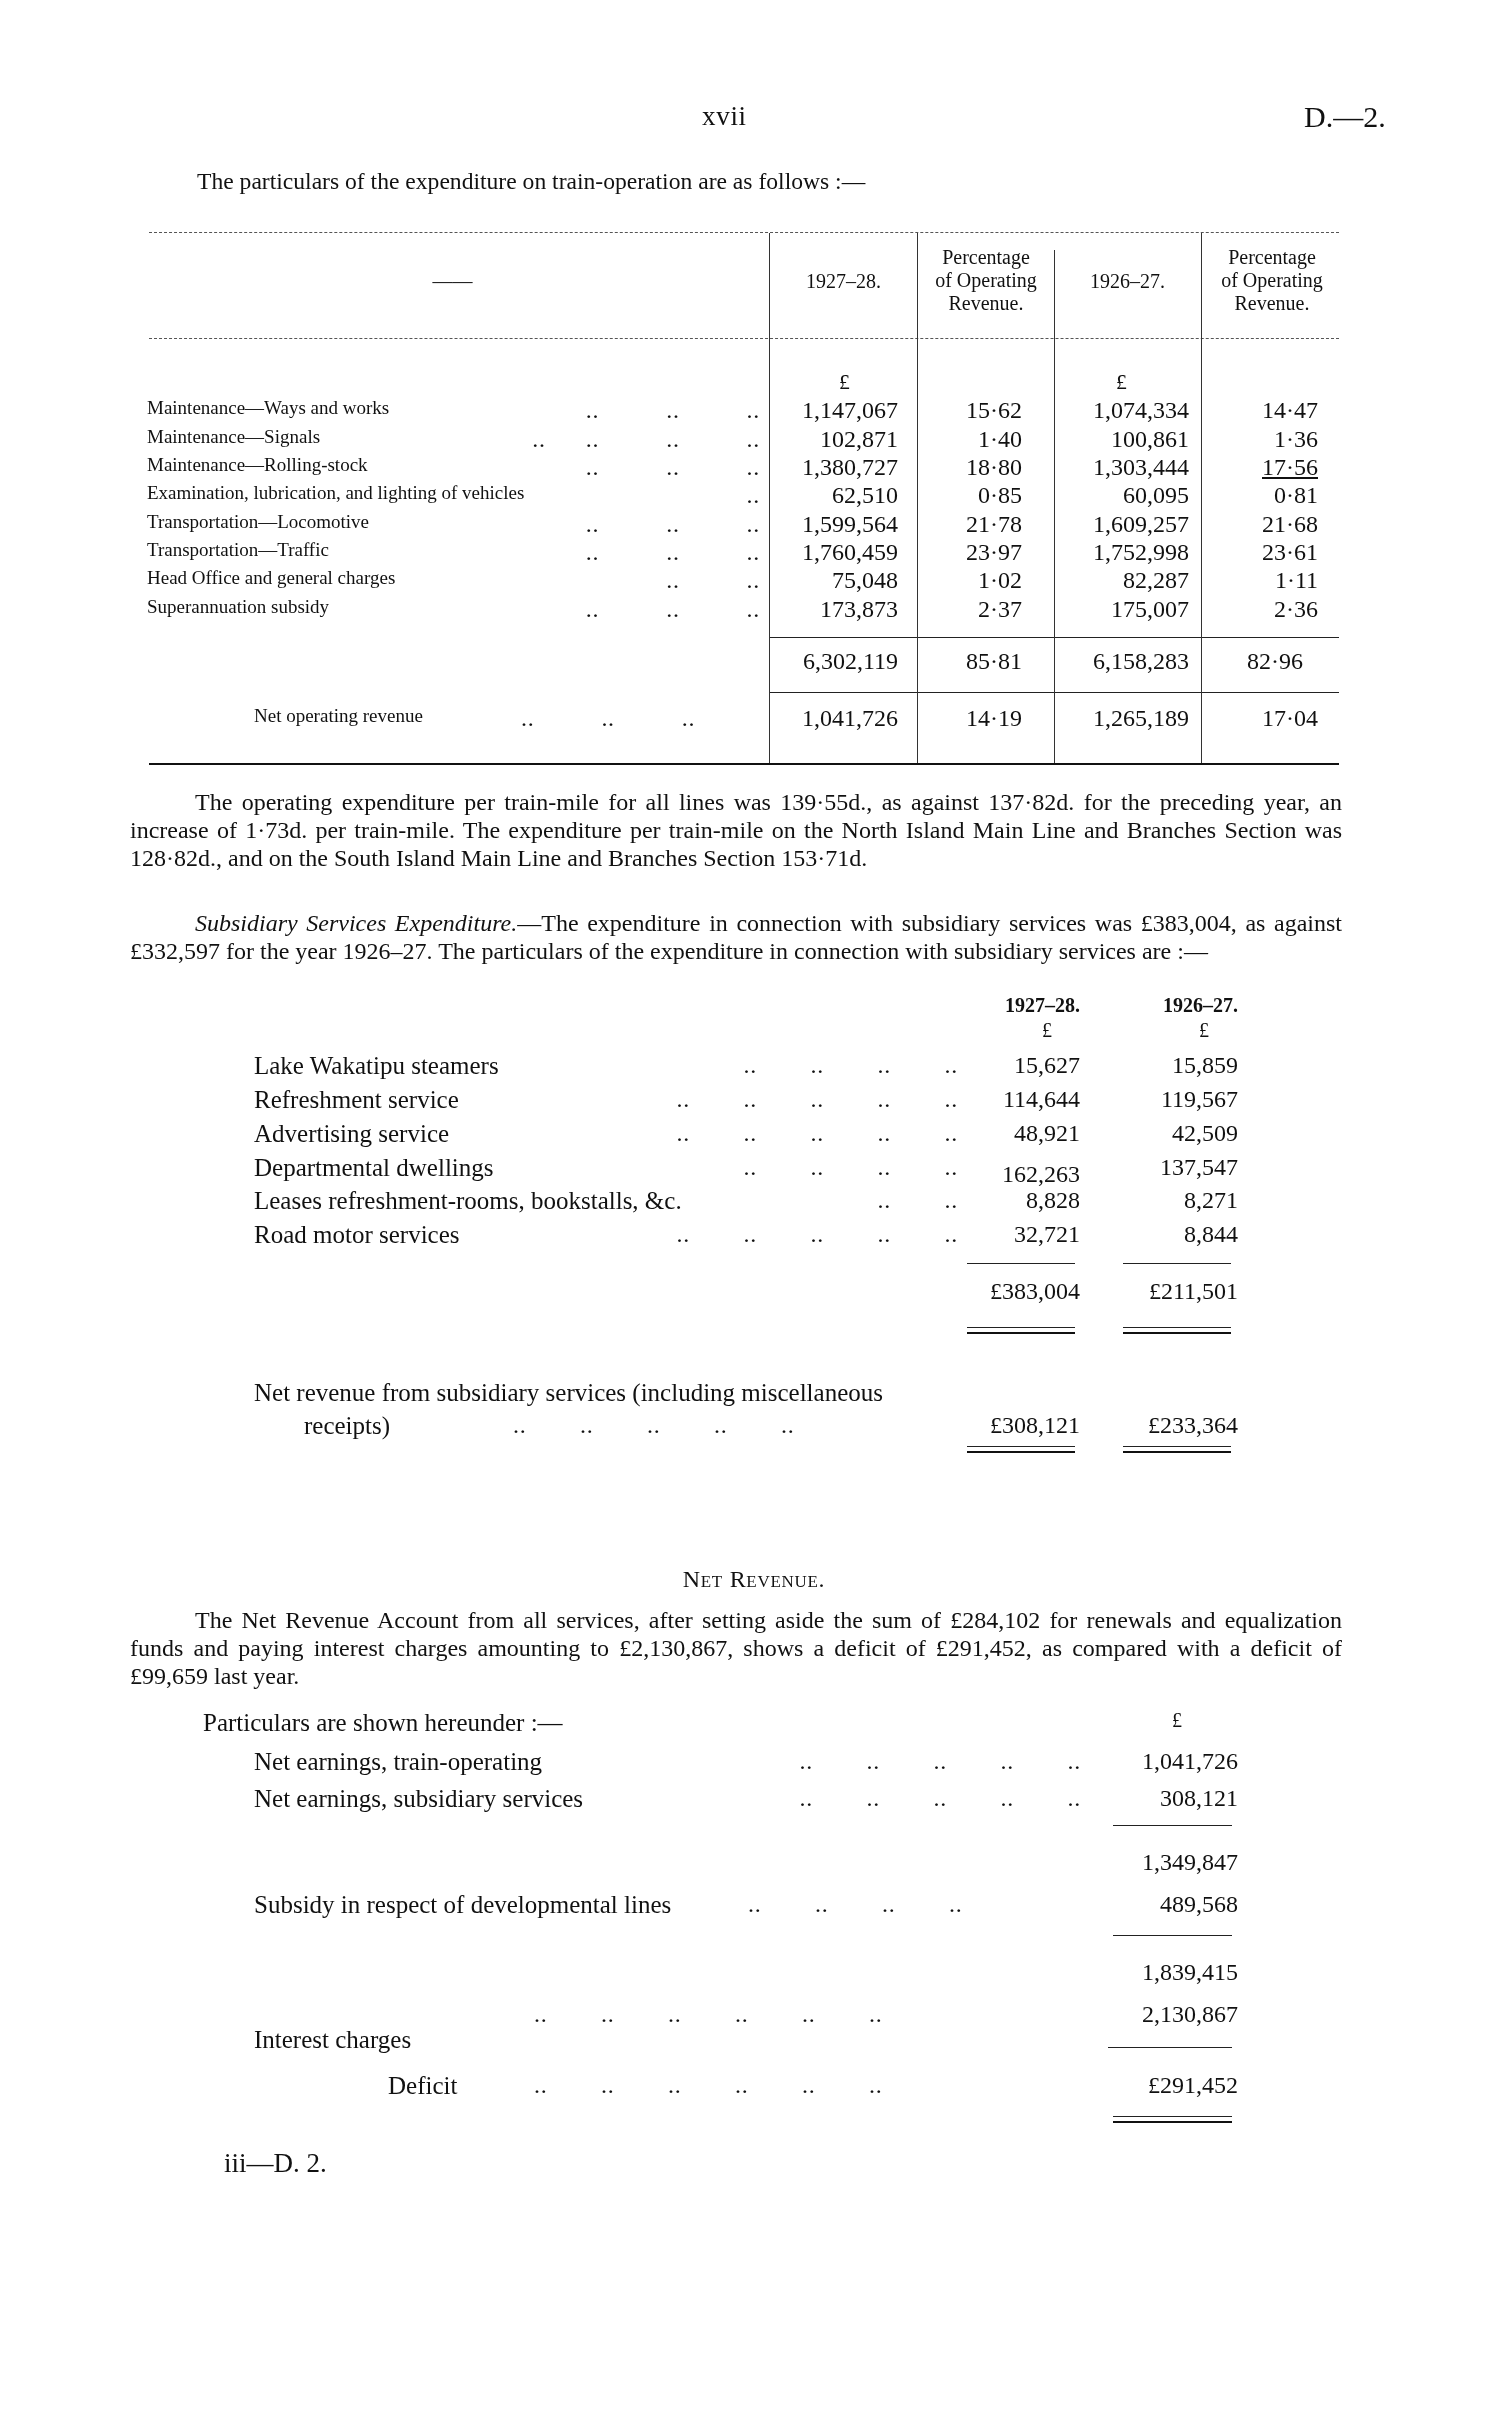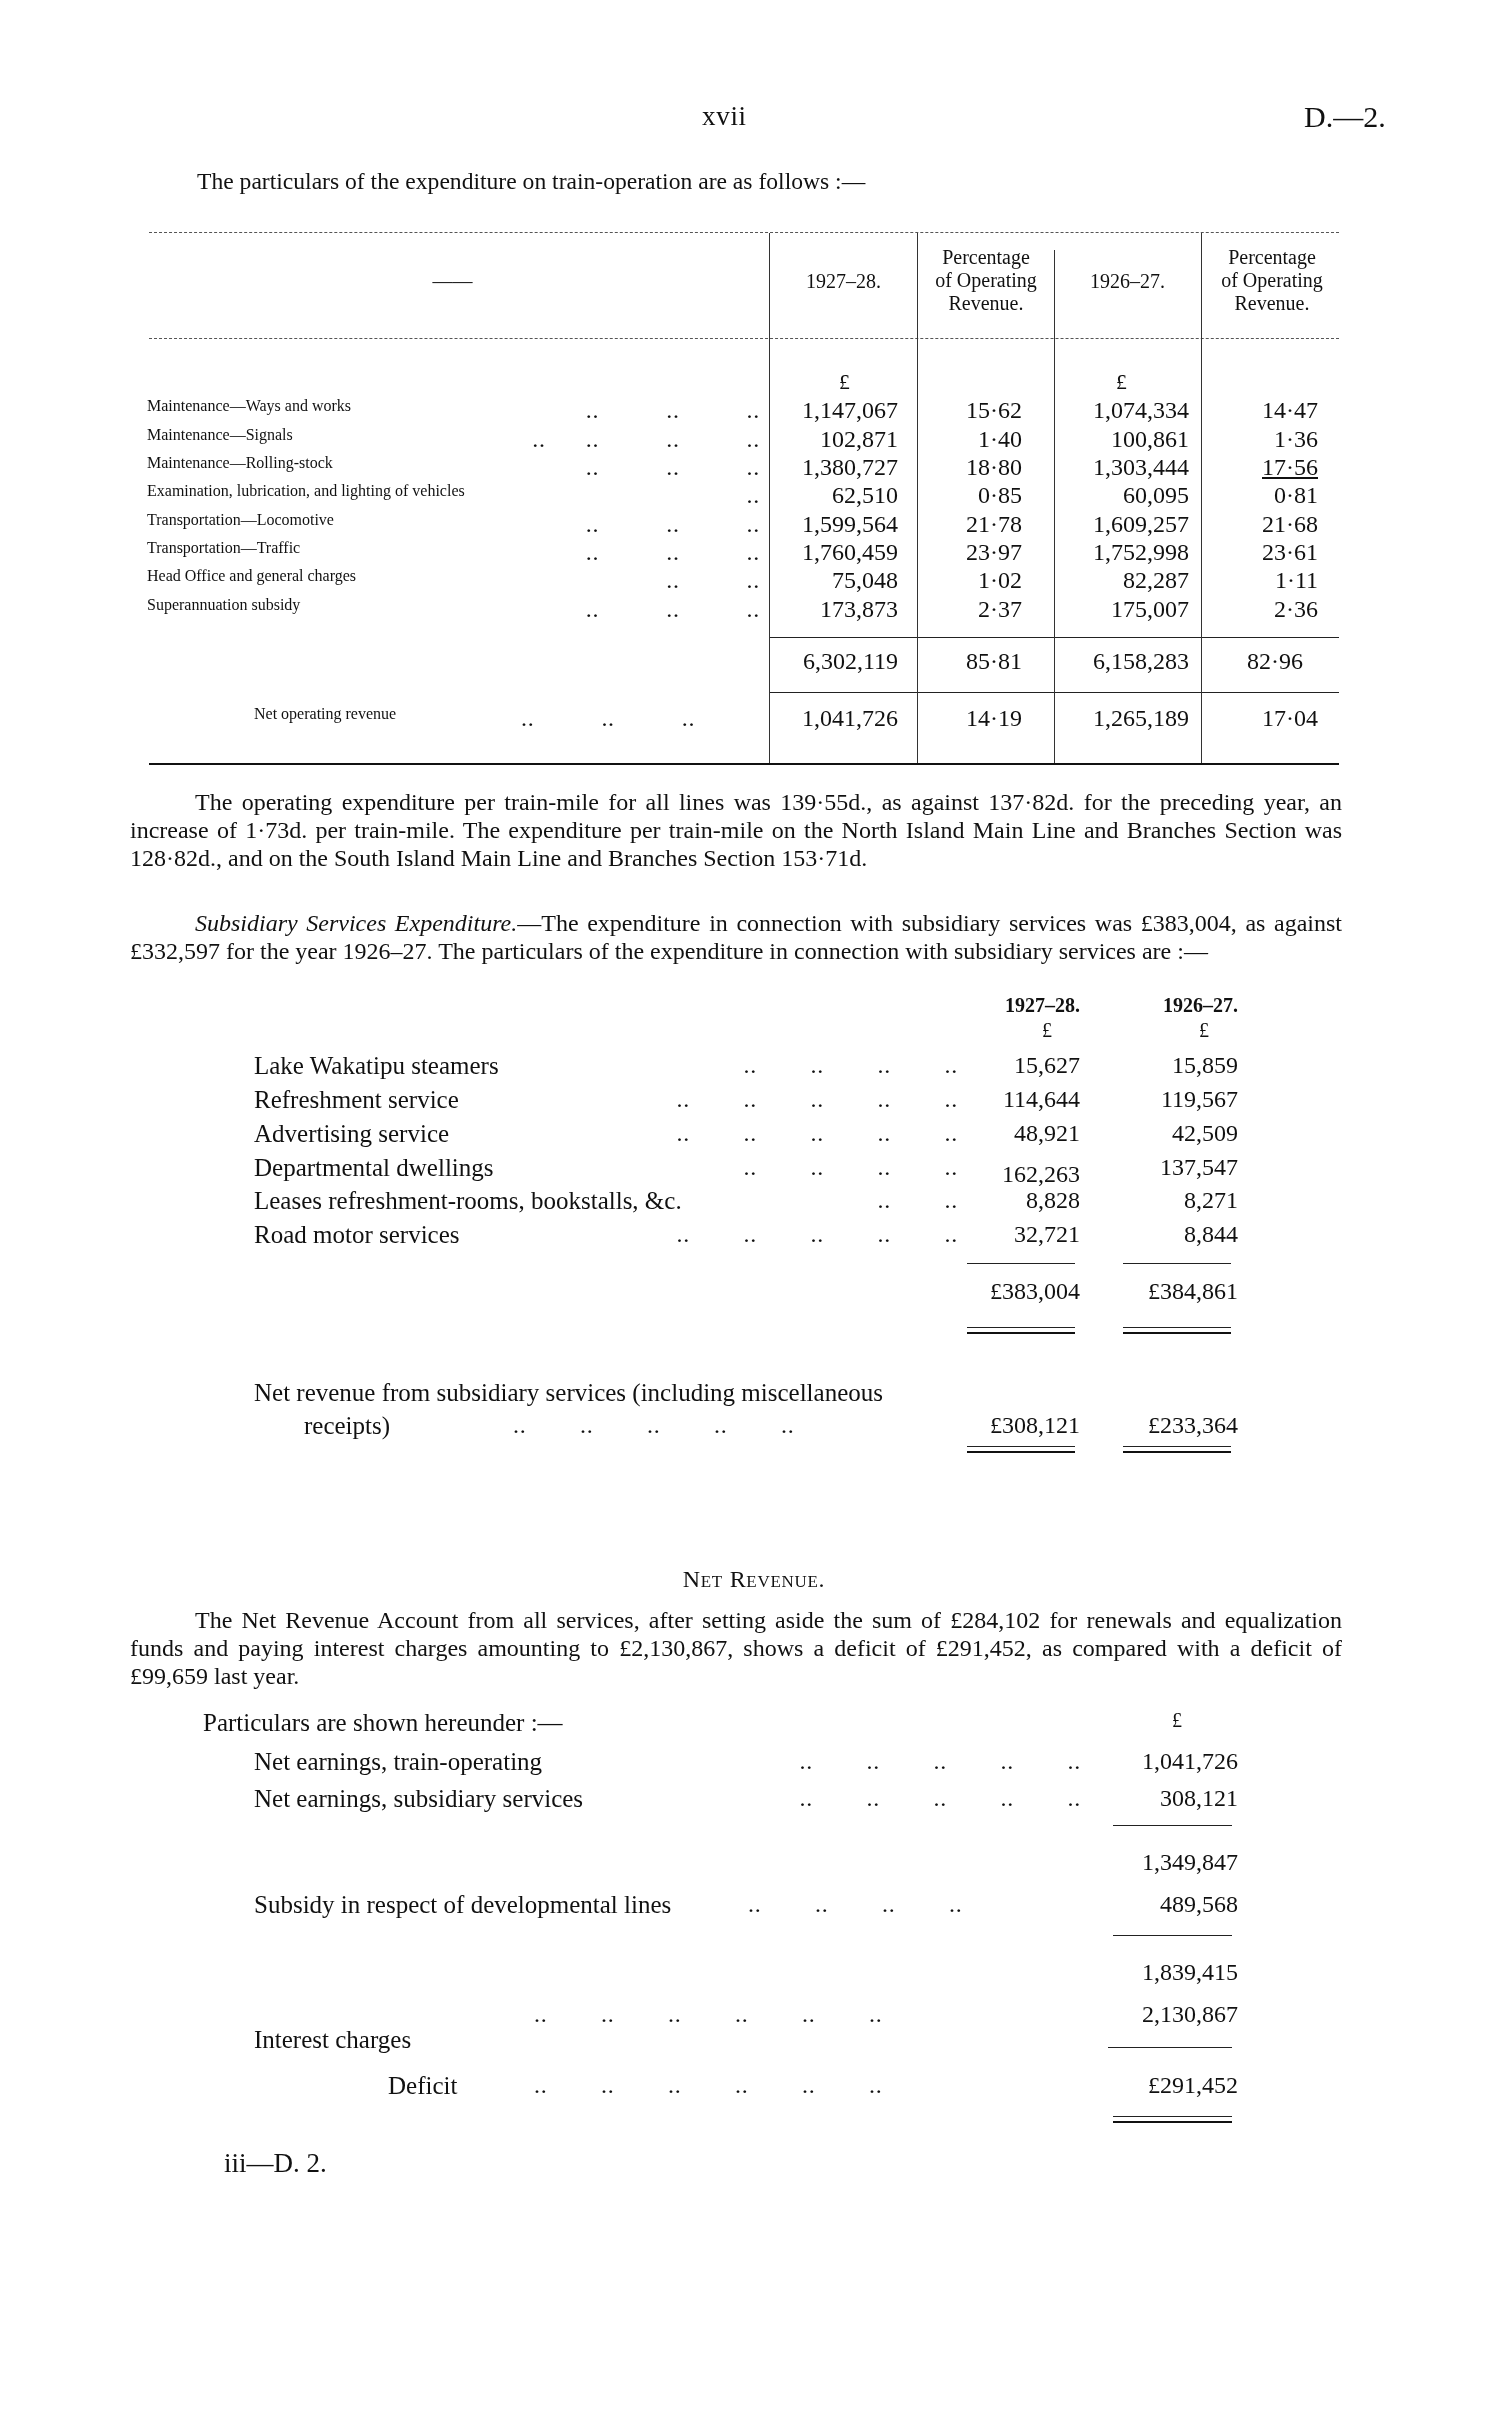--- a/index.html
+++ b/index.html
@@ -18,21 +18,21 @@
   .intro { left: 197px; top: 168px; font-size: 23.6px; }
 
   
   .hr { position: absolute; height: 0; border-top: 1.4px solid #222; }
   .hr.thin { border-top: 1px dashed #555; }
   .hr.thick { border-top: 2.7px solid #111; }
   .vr { position: absolute; width: 0; border-left: 1.4px solid #333; }
 
   .th { position: absolute; text-align: center; font-size: 20px; line-height: 23px; }
   .cell { position: absolute; text-align: right; font-size: 24px; white-space: nowrap; }
-  .label { position: absolute; font-size: 16px; white-space: nowrap; }
+  .label { position: absolute; font-size: 19px; white-space: nowrap; }
   .dots { position: absolute; font-size: 24px; white-space: pre; letter-spacing: 0.7px; }
   .pound { position: absolute; font-size: 21.6px; text-align: center; }
 
   .para { position: absolute; font-size: 24px; line-height: 28px; text-align: justify; }
   .para p { margin: 0; text-indent: 65px; }
   .para em { font-style: italic; }
 
   .sub-label { position: absolute; font-size: 25px; white-space: nowrap; }
   .sub-val { position: absolute; font-size: 24px; text-align: right; white-space: nowrap; }
   .double { position: absolute; height: 4px; border-top: 1.4px solid #222; border-bottom: 2px solid #111; }
@@ -178,21 +178,21 @@
     <div class="sub-val serif" style="right:270px;top:1187px;">8,271</div>
     <div class="sub-label serif" style="left:254px;top:1221px;">Road motor services</div>
     <div class="dots serif" style="right:550px;top:1221px;">..        ..        ..        ..        ..</div>
     <div class="sub-val serif" style="right:428px;top:1221px;">32,721</div>
     <div class="sub-val serif" style="right:270px;top:1221px;">8,844</div>
   </div>
 
 <div class="hr" style="left:967px; width:108px; top:1263px;"></div>
 <div class="hr" style="left:1123px; width:108px; top:1263px;"></div>
 <div class="sub-val serif" style="right:428px; top:1278px;">£383,004</div>
-<div class="sub-val serif" style="right:270px; top:1278px;">£384,861</div>
+<div class="sub-val serif" style="right:270px; top:1278px;">£211,501</div>
 <div class="double" style="left:967px; width:108px; top:1327px;"></div>
 <div class="double" style="left:1123px; width:108px; top:1327px;"></div>
 
 <div class="sub-label serif" style="left:254px; top:1379px;">Net revenue from subsidiary services (including miscellaneous</div>
 <div class="sub-label serif" style="left:304px; top:1412px;">receipts)</div>
 <div class="dots serif" style="left:513px; top:1412px;">..        ..        ..        ..        ..</div>
 <div class="sub-val serif" style="right:428px; top:1412px;">£308,121</div>
 <div class="sub-val serif" style="right:270px; top:1412px;">£233,364</div>
 <div class="double" style="left:967px; width:108px; top:1446px;"></div>
 <div class="double" style="left:1123px; width:108px; top:1446px;"></div>

